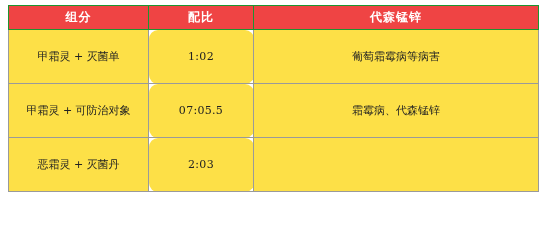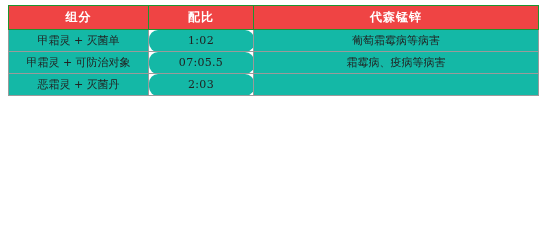--- a/index.html
+++ b/index.html
@@ -35,26 +35,26 @@
     font-weight: bold;
     height: 23px;
     line-height: 23px;
     padding: 0;
     text-align: center;
     border: 1px solid #1d9430;
     letter-spacing: 1px;
     white-space: nowrap;
   }
   tbody td {
-    background: #14b8a6;
+    background: #fde047;
     color: #222222;
     font-size: 11px;
     height: 21px;
     line-height: 21px;
-    padding: 0;
+    padding: 16px;
     text-align: center;
     border: 1px solid #9a9a9a;
     white-space: nowrap;
     overflow: hidden;
   }
   tbody td.cell-ratio {
     font-family: "DejaVu Serif", "Liberation Serif", serif;
     font-size: 11px;
     letter-spacing: 0.3px;
     border-radius: 9px;
@@ -82,21 +82,21 @@
     </thead>
     <tbody>
       <tr>
         <td class="cell-component">甲霜灵 + 灭菌单</td>
         <td class="cell-ratio">1:02</td>
         <td class="cell-target">葡萄霜霉病等病害</td>
       </tr>
       <tr>
         <td class="cell-component">甲霜灵 + 可防治对象</td>
         <td class="cell-ratio">07:05.5</td>
-        <td class="cell-target">霜霉病、疫病等病害</td>
+        <td class="cell-target">霜霉病、代森锰锌</td>
       </tr>
       <tr>
         <td class="cell-component">恶霜灵 + 灭菌丹</td>
         <td class="cell-ratio">2:03</td>
         <td class="cell-target cell-empty"></td>
       </tr>
     </tbody>
   </table>
 </div>
 

